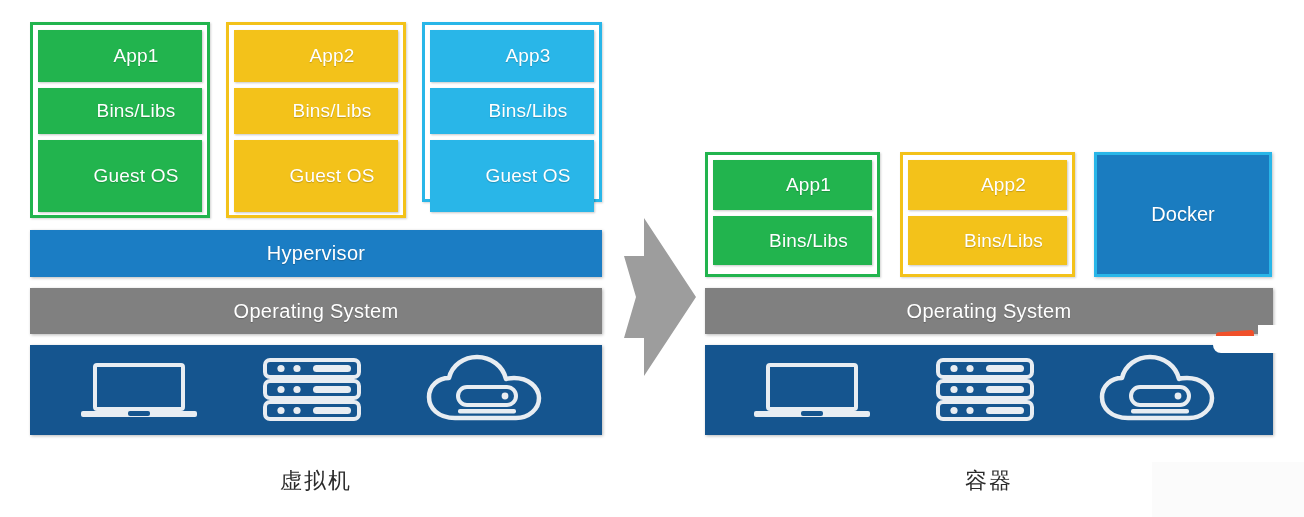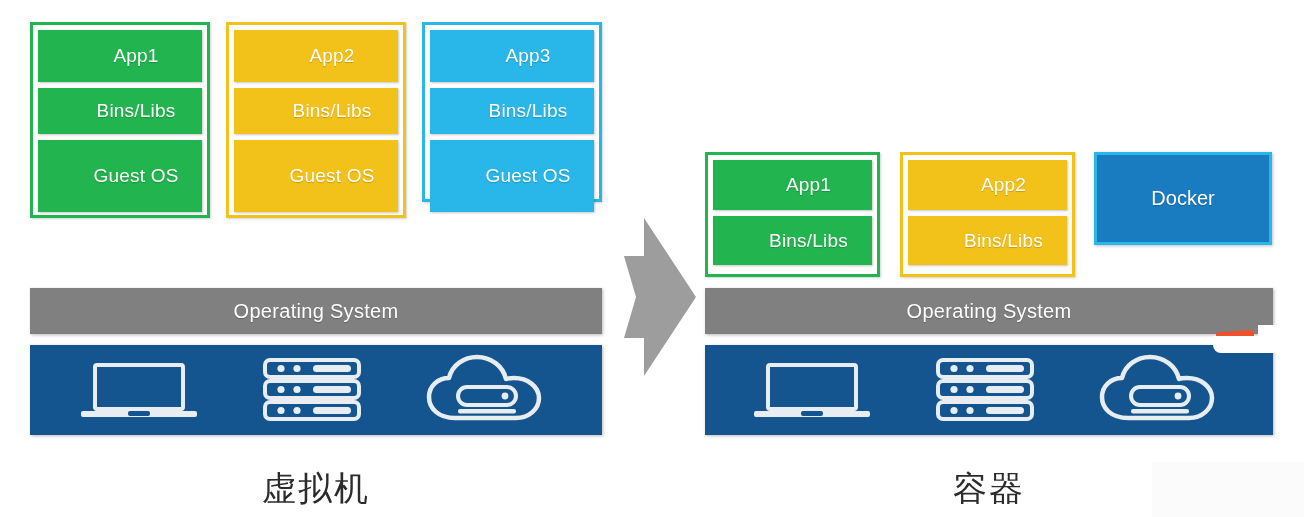--- a/index.html
+++ b/index.html
@@ -88,21 +88,21 @@
     color: #ffffff;
     font-size: 20px;
     text-shadow: 0 1px 1px rgba(0,0,0,0.22);
     box-shadow: 1px 1px 3px rgba(0,0,0,0.25);
   }
 
   .caption {
     position: absolute;
     text-align: center;
     color: #2b2b2b;
-    font-size: 34px;
+    font-size: 22px;
     letter-spacing: 2px;
   }
 
   .arrow {
     position: absolute;
   }
 
   
   .artifact-white {
     position: absolute;
@@ -154,20 +154,23 @@
       <span>App3</span>
     </div>
     <div class="vm-cell" style="background:#29b6e8; height:46px;">
       <span>Bins/Libs</span>
     </div>
     <div class="vm-cell" style="background:#29b6e8; height:72px;">
       <span>Guest OS</span>
     </div>
   </div>
 
+  <div class="band" style="left:30px; top:230px; width:572px; height:47px; background:#1b7dc4;">
+    <span>Hypervisor</span>
+  </div>
 
   <div class="band" style="left:30px; top:288px; width:572px; height:46px; background:#808080;">
     <span>Operating System</span>
   </div>
 
   <div class="infra" style="left:30px; top:345px; width:572px; height:90px; background:#15558f;">
     <div class="infra-icons" style="gap:58px;">
 
       <span>
         <svg width="120" height="62" viewBox="0 0 120 62">
@@ -232,21 +235,21 @@
 
   <div class="vm-card" style="left:900px; top:152px; width:175px; height:125px; border-color:#f3c21a;">
     <div class="vm-cell" style="background:#f3c21a; height:50px;">
       <span>App2</span>
     </div>
     <div class="vm-cell" style="background:#f3c21a; height:49px;">
       <span>Bins/Libs</span>
     </div>
   </div>
 
-  <div class="docker-box" style="left:1094px; top:152px; width:178px; height:93px;">
+  <div class="docker-box" style="left:1094px; top:152px; width:178px; height:125px;">
     <span>Docker</span>
   </div>
 
   <div class="band" style="left:705px; top:288px; width:568px; height:46px; background:#808080;">
     <span>Operating System</span>
   </div>
 
   <div class="infra" style="left:705px; top:345px; width:568px; height:90px; background:#15558f;">
     <div class="infra-icons" style="gap:58px;">
 

